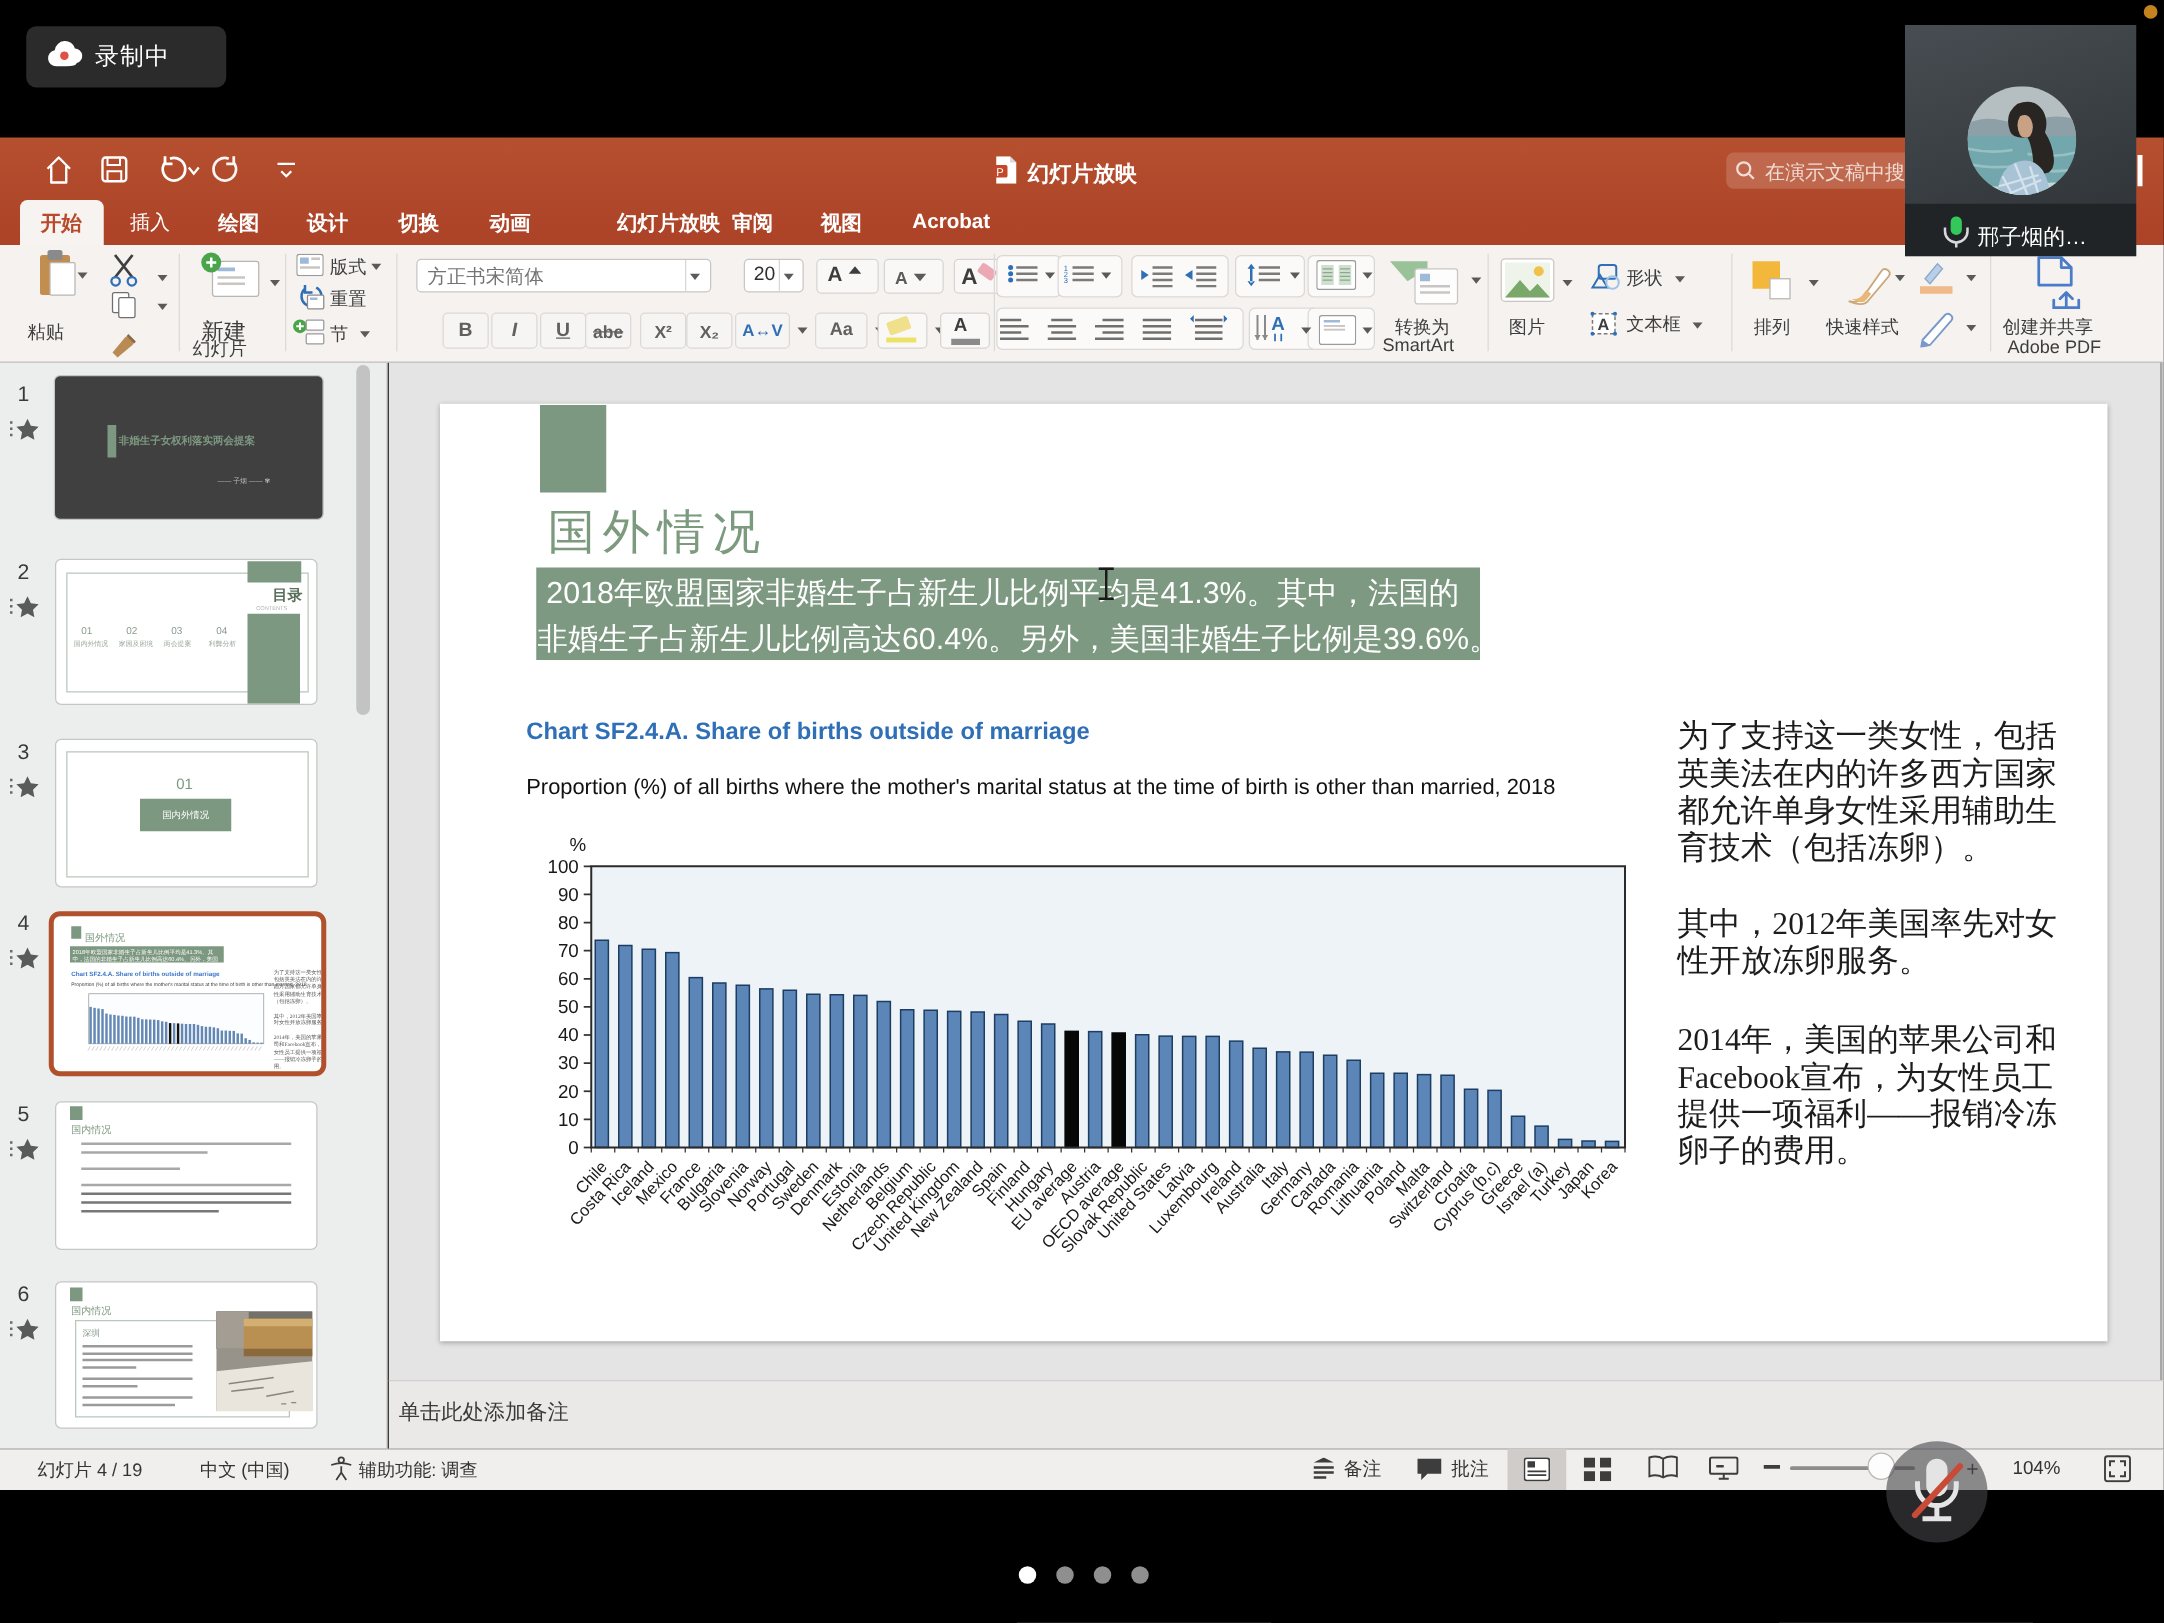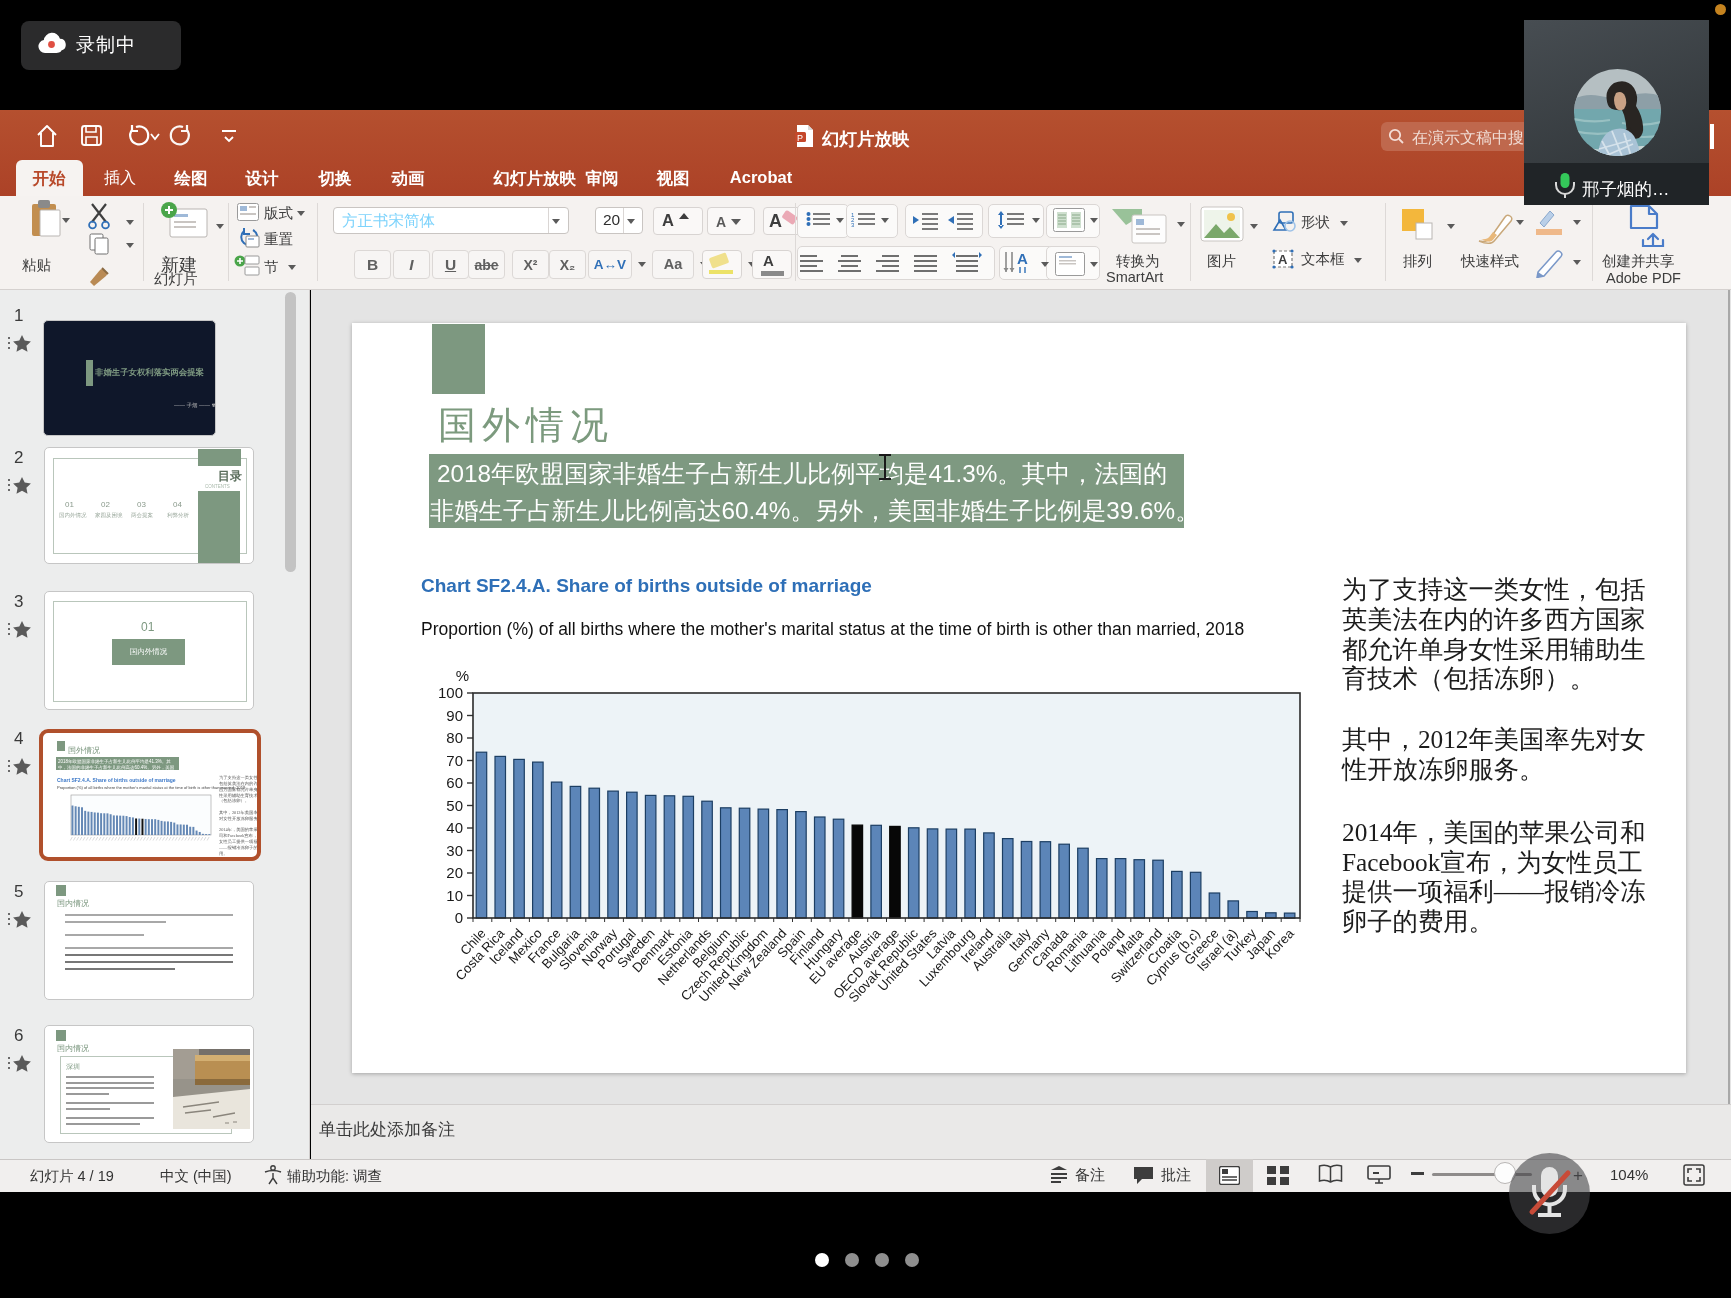--- a/index.html
+++ b/index.html
@@ -100,21 +100,21 @@
     <svg class="a" style="left:234px;top:254px" width="26" height="24" viewBox="0 0 26 24">
 <circle cx="6" cy="7" r="5.5" fill="#4aa54a"></circle>
       <path d="M6 4 v6 M3 7 h6" stroke="#fff" stroke-width="1.6"></path>
 <rect x="11" y="2" width="14" height="8" rx="1" fill="#fff" stroke="#9a9a9a"></rect>
       <rect x="11" y="13" width="14" height="8" rx="1" fill="#fff" stroke="#9a9a9a"></rect>
 </svg>
     <div class="a" style="left:264px;top:258px;font-size:14.5px;color:#3d3d3d;white-space:nowrap">节</div>
     <div class="a" style="left:288px;top:265px;width:0;height:0;border-left:4px solid transparent;border-right:4px solid transparent;border-top:5px solid #5a5a5a"></div>
     <div class="a" style="left:317px;top:203px;width:1px;height:78px;background:#ddd9d7"></div>
     <div class="a" style="left:333px;top:207px;width:236px;height:27px;background:#fff;border:1px solid #c9c5c2;border-radius:4px"></div>
-    <div class="a" style="left:342px;top:211px;font-size:15.5px;color:#7dd3fc;white-space:nowrap">方正书宋简体</div>
+    <div class="a" style="left:342px;top:211px;font-size:15.5px;color:#737373;white-space:nowrap">方正书宋简体</div>
     <div class="a" style="left:548px;top:208px;width:20px;height:25px;border-left:1px solid #dad6d4"></div>
     <div class="a" style="left:552px;top:219px;width:0;height:0;border-left:4px solid transparent;border-right:4px solid transparent;border-top:5px solid #5a5a5a"></div>
     <div class="a" style="left:595px;top:207px;width:48px;height:27px;background:#fff;border:1px solid #c9c5c2;border-radius:4px"></div>
     <div class="a" style="left:603px;top:211px;font-size:15.5px;color:#2f2f2f;white-space:nowrap">20</div>
     <div class="a" style="left:623px;top:208px;width:19px;height:25px;border-left:1px solid #dad6d4"></div>
     <div class="a" style="left:627px;top:219px;width:0;height:0;border-left:4px solid transparent;border-right:4px solid transparent;border-top:5px solid #5a5a5a"></div>
     <div class="a" style="left:653px;top:207px;width:50px;height:28px;background:#faf8f7;border:1px solid #d8d4d2;border-radius:4px"></div>
     <div class="a" style="left:662px;top:211px;font-size:16.5px;color:#3d3d3d;white-space:nowrap;font-weight:bold">A</div>
     <div class="a" style="left:679px;top:213px;width:0;height:0;border-left:5px solid transparent;border-right:5px solid transparent;border-bottom:6px solid #3d3d3d"></div>
     <div class="a" style="left:707px;top:207px;width:48px;height:28px;background:#faf8f7;border:1px solid #d8d4d2;border-radius:4px"></div>
@@ -349,21 +349,21 @@
       <rect x="0" y="13" width="2" height="2" fill="#6a6a6a"></rect>
 <path d="M14 1 l2.7 5.6 6.2 .8 -4.5 4.3 1.1 6.1 -5.5 -3 -5.5 3 1.1 -6.1 -4.5 -4.3 6.2 -.8z" fill="#5a5a5a"></path>
     </svg>
     <div class="a" style="left:14px;top:1026px;font-size:17px;color:#3a3a3a">6</div>
     <svg class="a" style="left:8px;top:1054px" width="26" height="18" viewBox="0 0 26 18">
 <rect x="0" y="3" width="2" height="2" fill="#6a6a6a"></rect>
       <rect x="0" y="8" width="2" height="2" fill="#6a6a6a"></rect>
       <rect x="0" y="13" width="2" height="2" fill="#6a6a6a"></rect>
 <path d="M14 1 l2.7 5.6 6.2 .8 -4.5 4.3 1.1 6.1 -5.5 -3 -5.5 3 1.1 -6.1 -4.5 -4.3 6.2 -.8z" fill="#5a5a5a"></path>
     </svg>
-    <div class="a" style="left:43px;top:320px;width:173px;height:116px;background:#0f172a;border:1px solid #c6c6c6;border-radius:5px;overflow:hidden">
+    <div class="a" style="left:43px;top:300px;width:216px;height:116px;background:#404040;border:1px solid #c6c6c6;border-radius:5px;overflow:hidden">
       <div class="a" style="left:42px;top:39px;width:7px;height:26px;background:#7d9880"></div>
       <div class="a" style="left:51px;top:46px;font-size:8.4px;color:#7d9880;font-weight:bold">非婚生子女权利落实两会提案</div>
       <div class="a" style="left:130px;top:80px;font-size:11px;color:#b9b9b9;transform:scale(.5);transform-origin:0 0;white-space:nowrap">—— 子烟 ——  ✾</div>
     </div>
     <div class="a" style="left:44px;top:447px;width:210px;height:117px;background:#fff;border:1px solid #c6c6c6;border-radius:5px;overflow:hidden">
       <div class="a" style="left:8px;top:10px;width:194px;height:96px;border:1px solid #b9c6bb"></div>
       <div class="a" style="left:153px;top:1px;width:43px;height:17px;background:#7d9880"></div>
       <div class="a" style="left:153px;top:43px;width:42px;height:72px;background:#7d9880"></div>
       <div class="a" style="left:173px;top:20px;font-size:12px;color:#5a6e5c;font-weight:bold">目录</div>
       <div class="a" style="left:160px;top:36px;font-size:9px;color:#a9b9ab;transform:scale(.5);transform-origin:0 0">CONTENTS</div>

